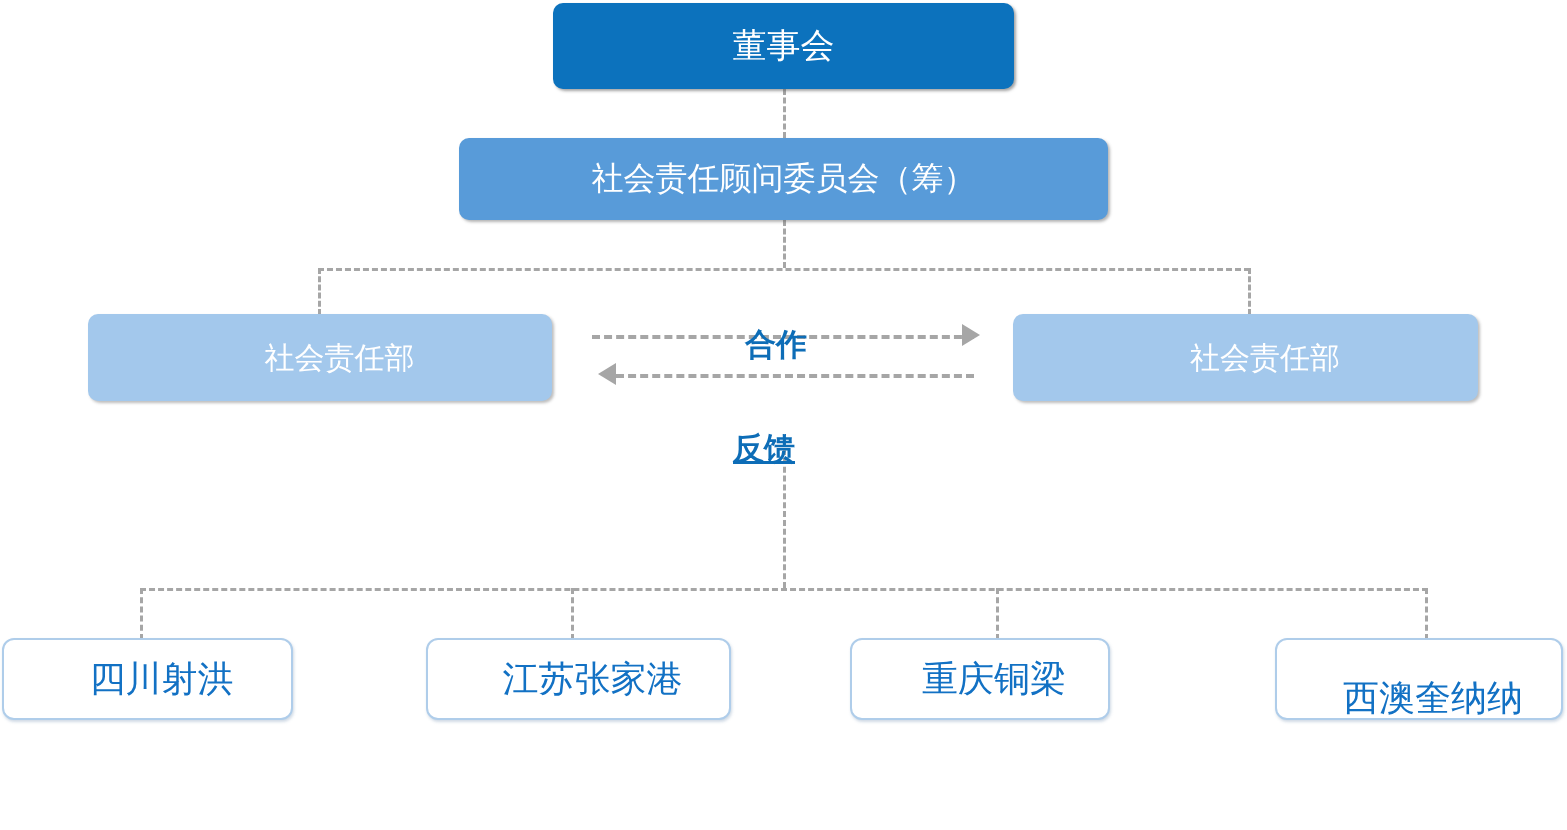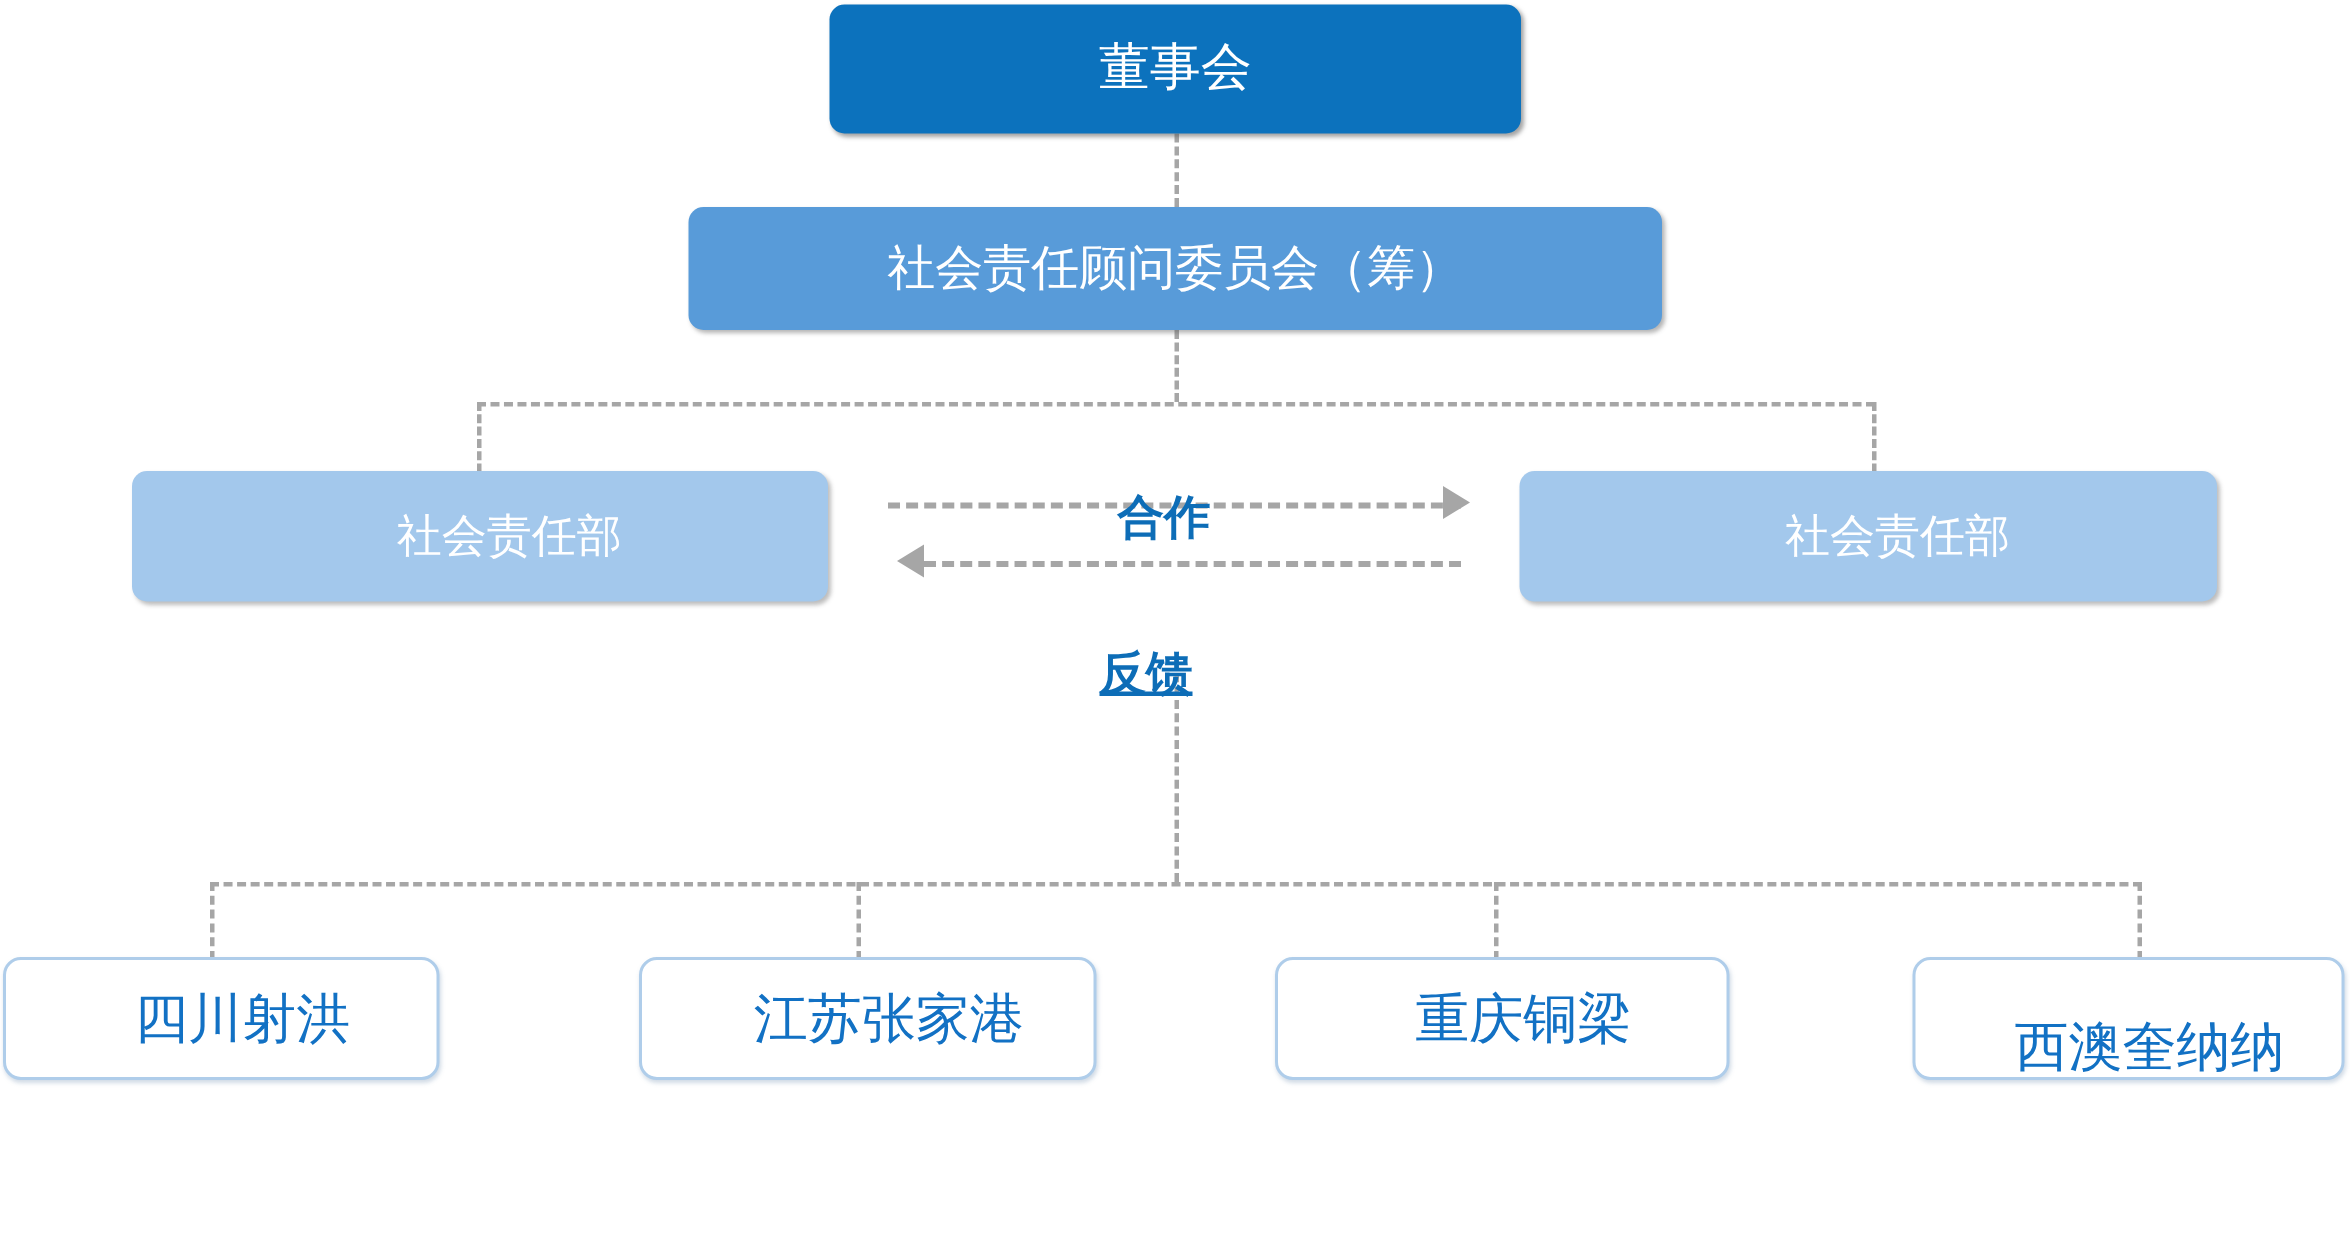--- a/index.html
+++ b/index.html
@@ -77,21 +77,21 @@
     background: #ffffff;
     border: 2px solid #AFCDEA;
     border-radius: 12px;
     color: #1271C4;
     font-size: 36px;
     box-shadow: 1px 2px 3px rgba(120,150,180,0.35);
     padding-left: 28px;
   }
   .site-0 { left: 2px;    width: 291px; }
   .site-1 { left: 426px;  width: 305px; }
-  .site-2 { left: 850px;  width: 303px; align-items: center; }
+  .site-2 { left: 850px;  width: 260px; align-items: center; }
   .site-3 { left: 1275px; width: 288px; align-items: flex-end; }
 
   
   .v-line {
     position: absolute;
     width: 0;
     border-left: 3px dashed #A6A6A6;
     z-index: 1;
   }
   .h-line {

